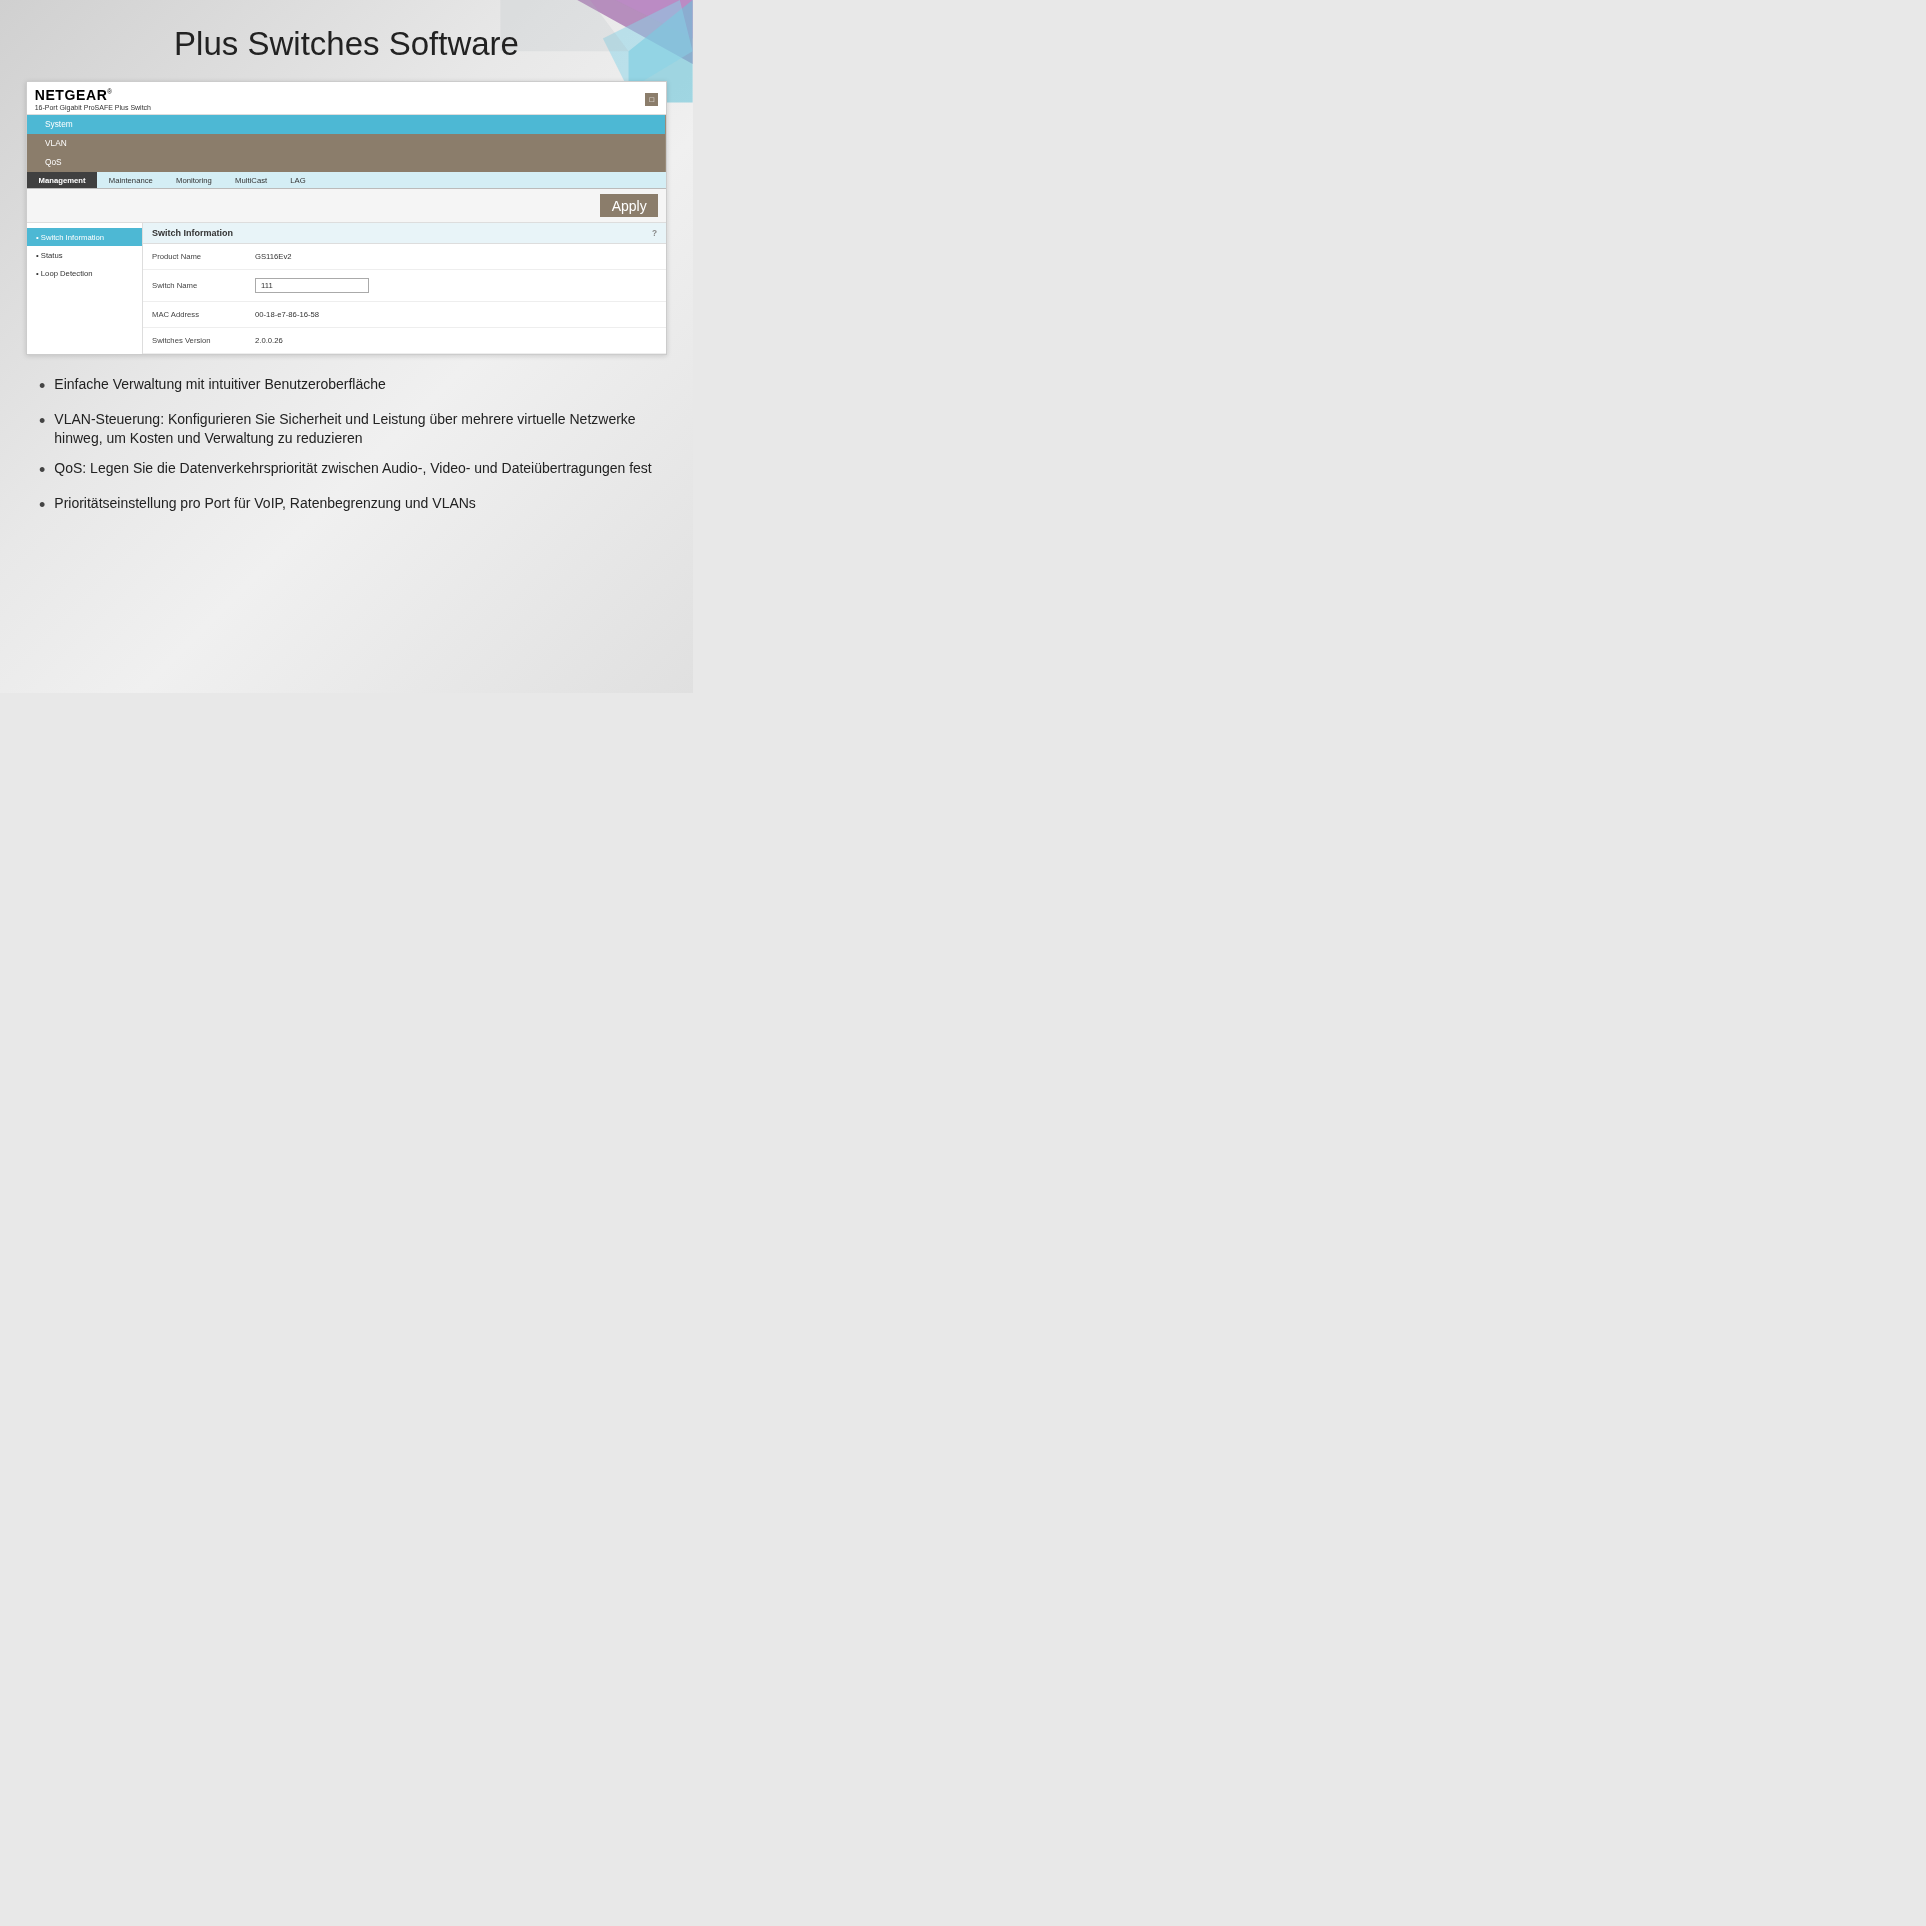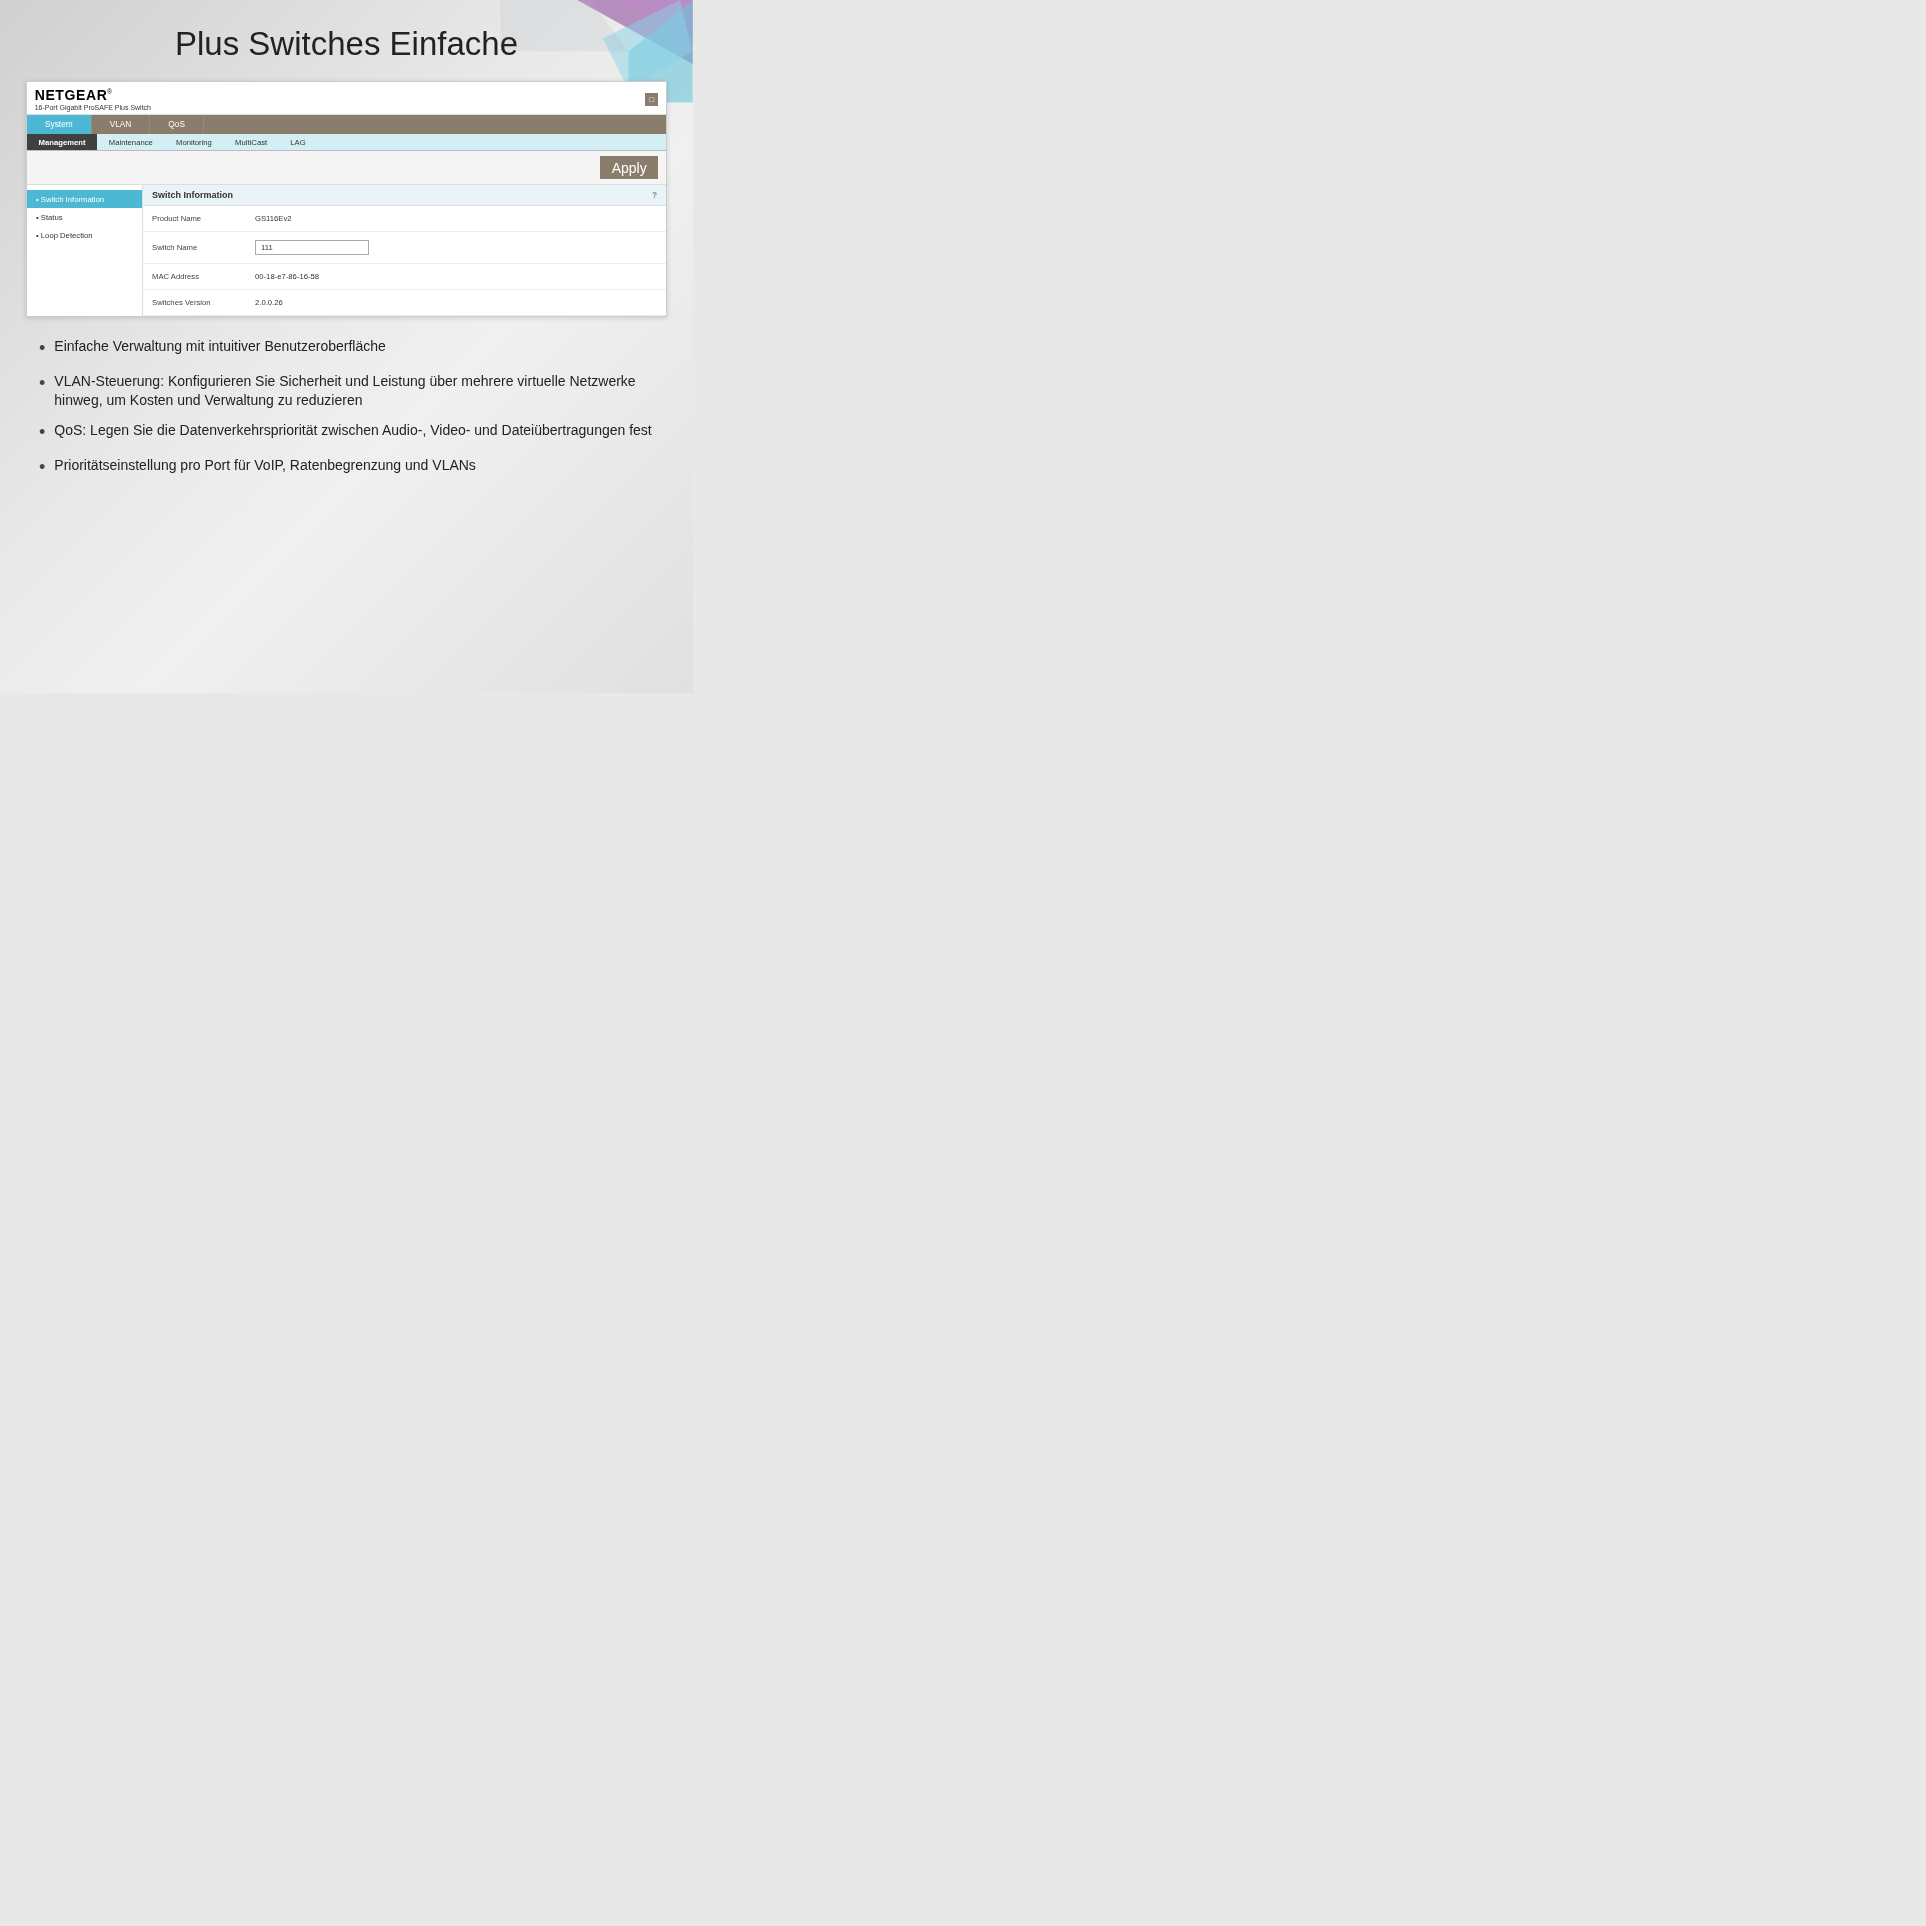--- a/index.html
+++ b/index.html
@@ -104,20 +104,21 @@
       align-items: center;
       justify-content: center;
       color: white;
       font-size: 7.7px;
     }
 
     
     .nav-top {
       display: flex;
       background: #8b7d6b;
+      flex-direction: column;
     }
 
     .nav-top-item {
       padding: 4.5px 18px;
       font-size: 8.3px;
       color: #fff;
       cursor: pointer;
       border-right: 0.6px solid #9a8c7a;
     }
 
@@ -288,21 +289,21 @@
     <polygon points="200,80 300,0 300,160 200,160" fill="#6bc4d8" opacity="0.6"></polygon>
     <polygon points="160,60 280,0 300,80 200,140" fill="#88d4e8" opacity="0.5"></polygon>
     <polygon points="0,0 140,0 200,80 0,80" fill="#b0b8c0" opacity="0.2"></polygon>
   </svg>
 </div>
 
 <div class="content-wrapper">
 
   <div class="title-section">
     <h1 class="main-title">
-      <span>Plus Switches Einfache</span><br>
+      <span>Plus Switches Software</span><br>
     </h1>
   </div>
 
   <div class="ui-panel">
 
     <div class="ng-header">
       <div>
         <div class="ng-logo">
           <span>NETGEAR</span><sup>®</sup>
         </div>

